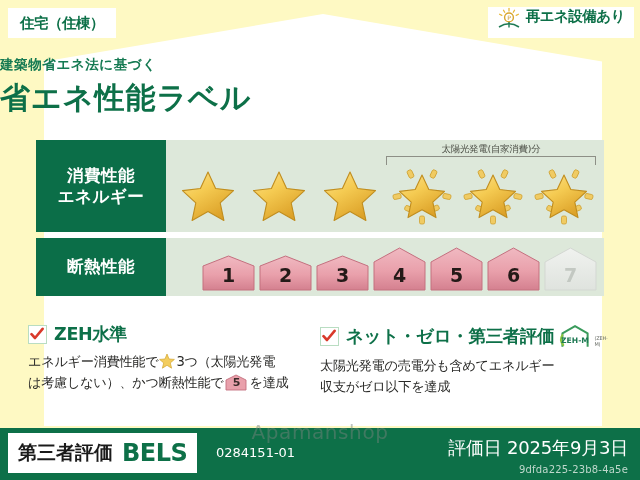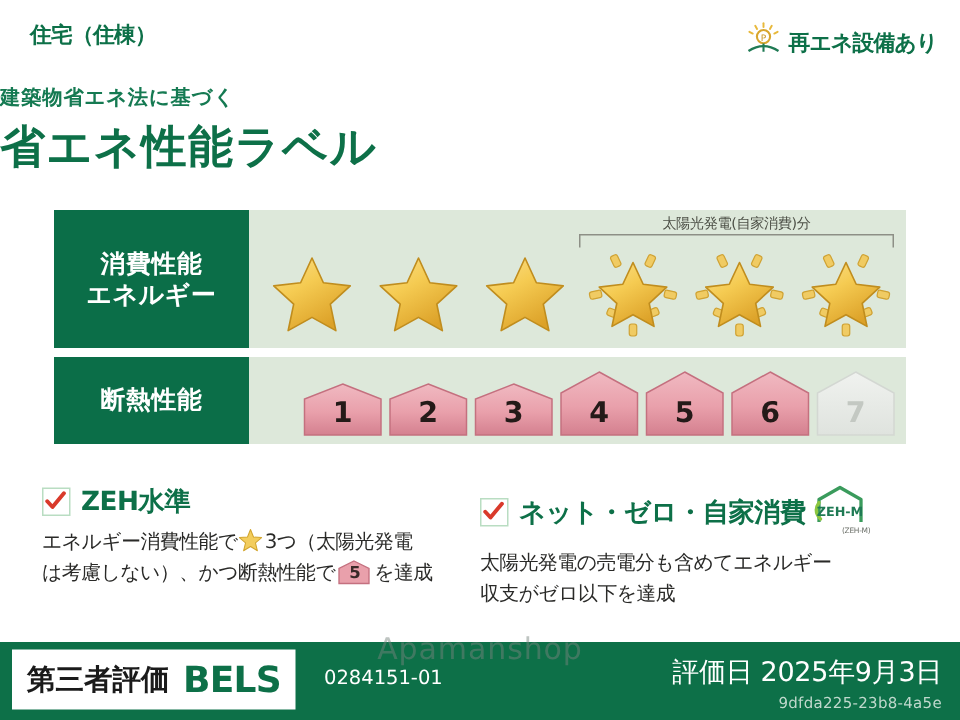--- a/index.html
+++ b/index.html
@@ -9,21 +9,21 @@
     height: 480px;
     overflow: hidden;
     background: #0b6b45;
     font-family: "DejaVu Sans", "Liberation Sans", sans-serif;
     position: relative;
   }
 
   #label-root {
     position: absolute;
     inset: 0;
-    background: #ffffff;
+    background: #fef9c3;
   }
 
   
   .house-body {
     position: absolute;
     left: 44px;
     top: 14px;
     width: 558px;
     height: 412px;
     background: #ffffff;
@@ -48,21 +48,21 @@
   }
 
   
   .renew-badge {
     position: absolute;
     right: 6px;
     top: 7px;
     height: 31px;
     background: #ffffff;
     display: flex;
-    align-items: flex-end;
+    align-items: flex-start;
     gap: 4px;
     padding: 0 9px 0 8px;
   }
   .renew-badge .label {
     color: #0d7048;
     font-size: 14.5px;
     font-weight: bold;
     letter-spacing: -0.5px;
   }
   .sun-icon { width: 26px; height: 24px; display: block; }
@@ -216,21 +216,21 @@
     position: relative;
   }
   .chk svg { position: absolute; left: 1px; top: 1px; width: 14px; height: 14px; }
   .crit-title {
     color: #0d7048;
     font-size: 17.5px;
     font-weight: bold;
     letter-spacing: -0.3px;
     white-space: nowrap;
   }
-  .zehm-logo { margin-left: -4px; display: flex; align-items: flex-end; gap: 1px; flex-direction: column; }
+  .zehm-logo { margin-left: -4px; display: flex; align-items: flex-end; gap: 1px; }
   .zehm-logo svg { width: 40px; height: 28px; display: block; }
   .zehm-sub { font-size: 5px; color: #6b6f68; letter-spacing: -0.2px; padding-bottom: 3px; }
 
   .crit-body {
     margin-top: 5px;
     font-size: 13.2px;
     line-height: 1.62;
     color: #2a2a28;
     letter-spacing: -0.3px;
   }
@@ -517,21 +517,21 @@
       </div>
     </div>
 
     <div class="crit-col">
       <div class="crit-head">
         <span class="chk">
           <svg viewBox="0 0 14 14">
               <path d="M1.5 7.2 L5 11 L12.6 1.8" fill="none" stroke="#d93a2b" stroke-width="2.6" stroke-linecap="round" stroke-linejoin="round"></path>
             </svg>
         </span>
-        <span class="crit-title">ネット・ゼロ・自家消費</span>
+        <span class="crit-title">ネット・ゼロ・第三者評価</span>
         <span class="zehm-logo">
           <svg viewBox="0 0 40 28">
             <path d="M6 26 L6 11 L20 3 L34 11 L34 26" fill="none" stroke="#3a9b5c" stroke-width="2.2" stroke-linejoin="round"></path>
             <path d="M6 13 Q2 19 7 24" fill="none" stroke="#8cc63f" stroke-width="2.2" stroke-linecap="round"></path>
             <text x="20" y="22" text-anchor="middle" font-size="8.5" font-weight="bold" fill="#1f7a54" font-family="DejaVu Sans, sans-serif">ZEH-M</text>
           </svg>
           <span class="zehm-sub">(ZEH-M)</span>
         </span>
       </div>
       <div class="crit-body">

